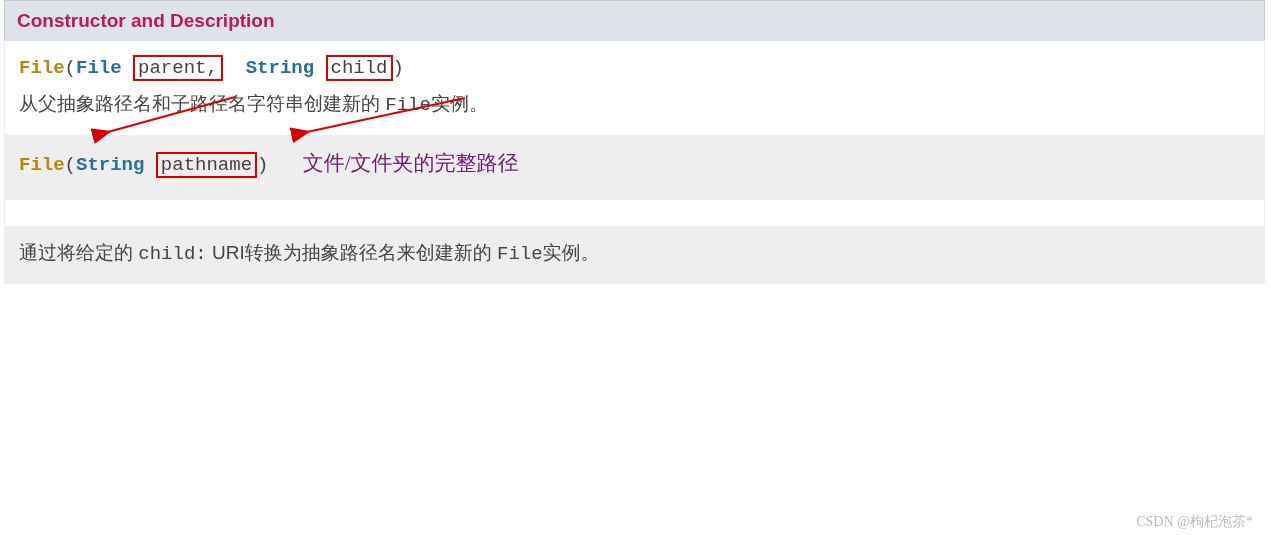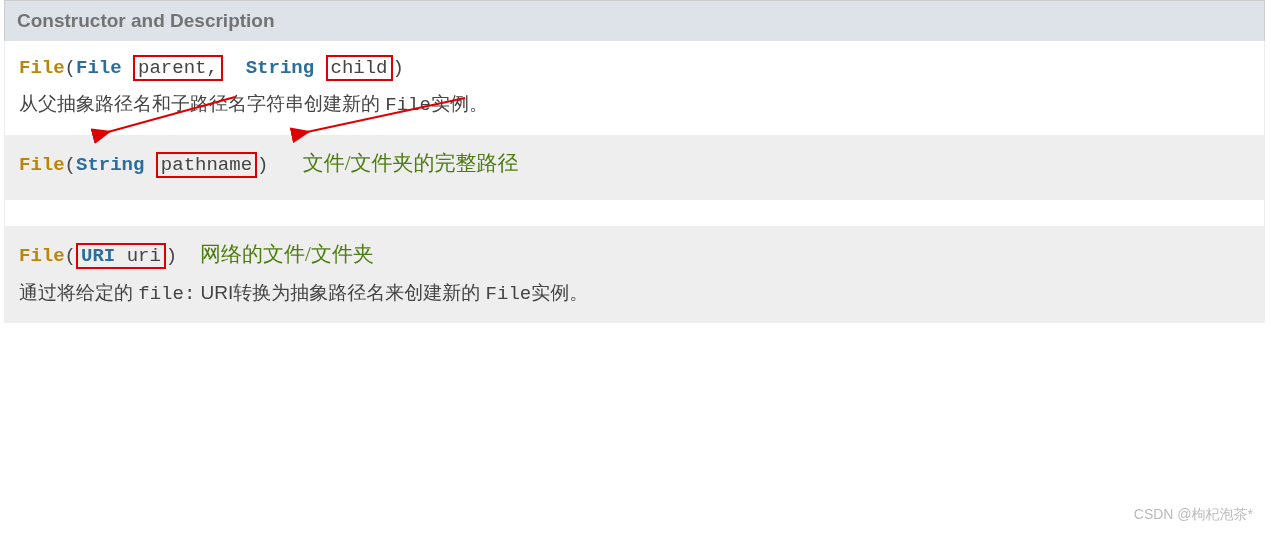--- a/index.html
+++ b/index.html
@@ -15,21 +15,21 @@
   .container {
     position: relative;
     width: 1261px;
     margin-left: 4px;
   }
   .header {
     background: #dee3e9;
     padding: 9px 12px;
     font-weight: bold;
     font-size: 19px;
-    color: #737373;
+    color: #be185d;
     border-top: 1px solid #ccc;
     border-left: 1px solid #ccc;
     border-right: 1px solid #ccc;
   }
   .row {
     padding: 12px 14px 14px 14px;
     border-left: 1px solid #eee;
     border-right: 1px solid #eee;
   }
   .row-white { background: #ffffff; }
@@ -47,31 +47,31 @@
   }
   .t-class { color: #b8860b; font-weight: bold; }
   .t-type  { color: #2b6e9c; font-weight: bold; }
   .t-plain { color: #444; }
   .t-mono  { font-family: "Consolas","Courier New",monospace; }
   .boxed {
     border: 2px solid #d00;
     padding: 0 3px;
   }
   .note-red {
-    color: #4d7c0f;
+    color: #701a75;
     font-family: "KaiTi","Microsoft YaHei",serif;
     font-size: 21px;
   }
   .watermark {
     position: absolute;
     right: 18px;
-    bottom: 11px;
+    bottom: 4px;
     color: #bbb;
     font-size: 14px;
-    font-family: Liberation Sans, sans-serif;
+    font-family: Liberation Serif, serif;
   }
   svg.arrows {
     position: absolute;
     left: 0; top: 0;
     width: 1271px;
     height: 535px;
     pointer-events: none;
   }
 </style>
 </head>
@@ -97,26 +97,22 @@
       <span class="t-class">File</span><span class="t-plain">(</span><span class="t-type">String</span>
       <span class="t-plain boxed">pathname</span><span class="t-plain">)</span>&nbsp;&nbsp;
       <span class="note-red">文件/文件夹的完整路径</span>
     </div>
   </div>
 
   <div class="row row-white">
   </div>
 
   <div class="row row-grey">
-    <div class="sig">
-      <span class="t-class">File</span><span class="t-plain">(</span><span class="boxed"><span class="t-type">URI</span> <span class="t-plain">uri</span></span><span class="t-plain">)</span>&nbsp;
-      <span class="note-red">网络的文件/文件夹</span>
-    </div>
     <div class="desc">
-      <span>通过将给定的 </span><span class="t-mono">file:</span><span> URI转换为抽象路径名来创建新的 </span><span class="t-mono">File</span><span>实例。</span>
+      <span>通过将给定的 </span><span class="t-mono">child:</span><span> URI转换为抽象路径名来创建新的 </span><span class="t-mono">File</span><span>实例。</span>
     </div>
   </div>
 </div>
 
 <svg class="arrows">
   <defs>
     <marker id="ah" markerWidth="10" markerHeight="8" refX="2" refY="4" orient="auto">
       <path d="M10,0 L0,4 L10,8 Z" fill="#d00"></path>
     </marker>
   </defs>

